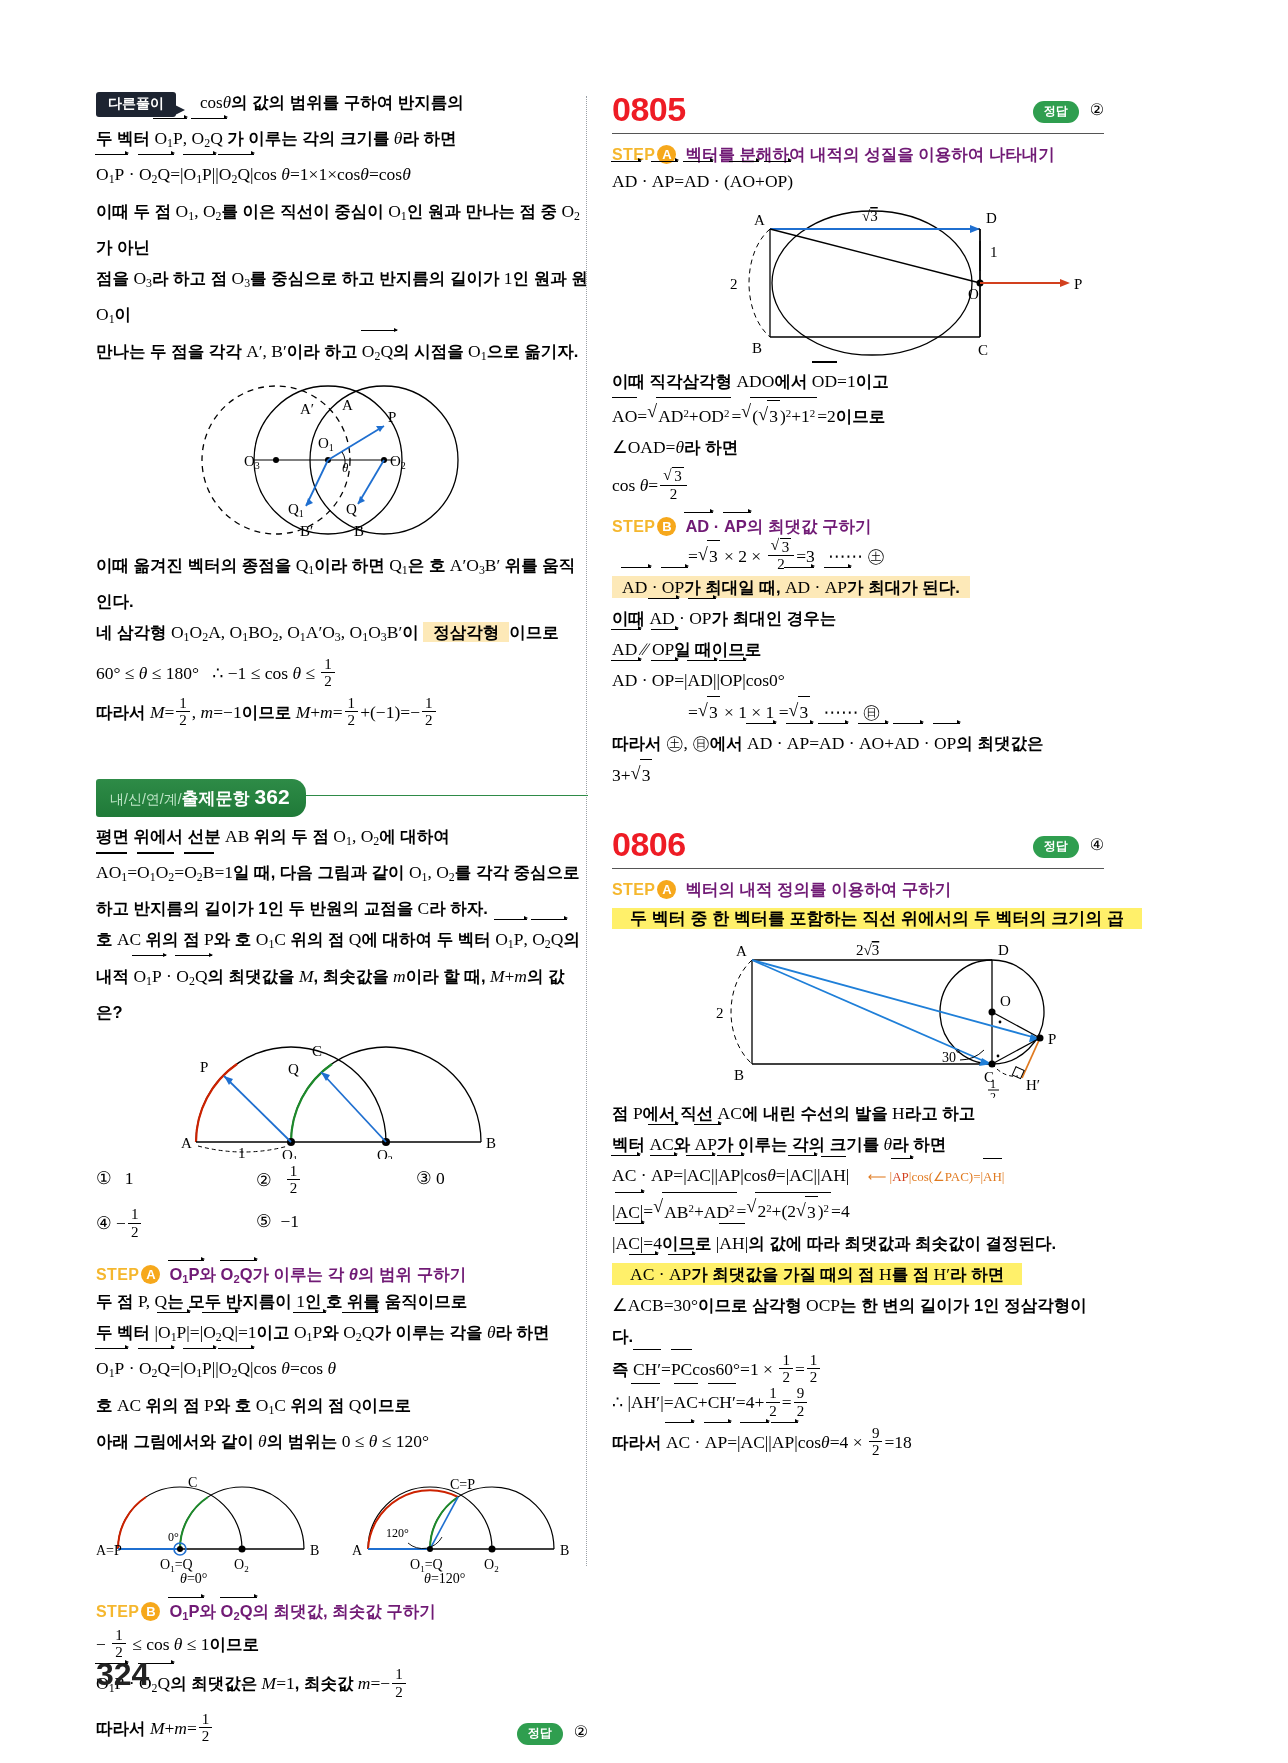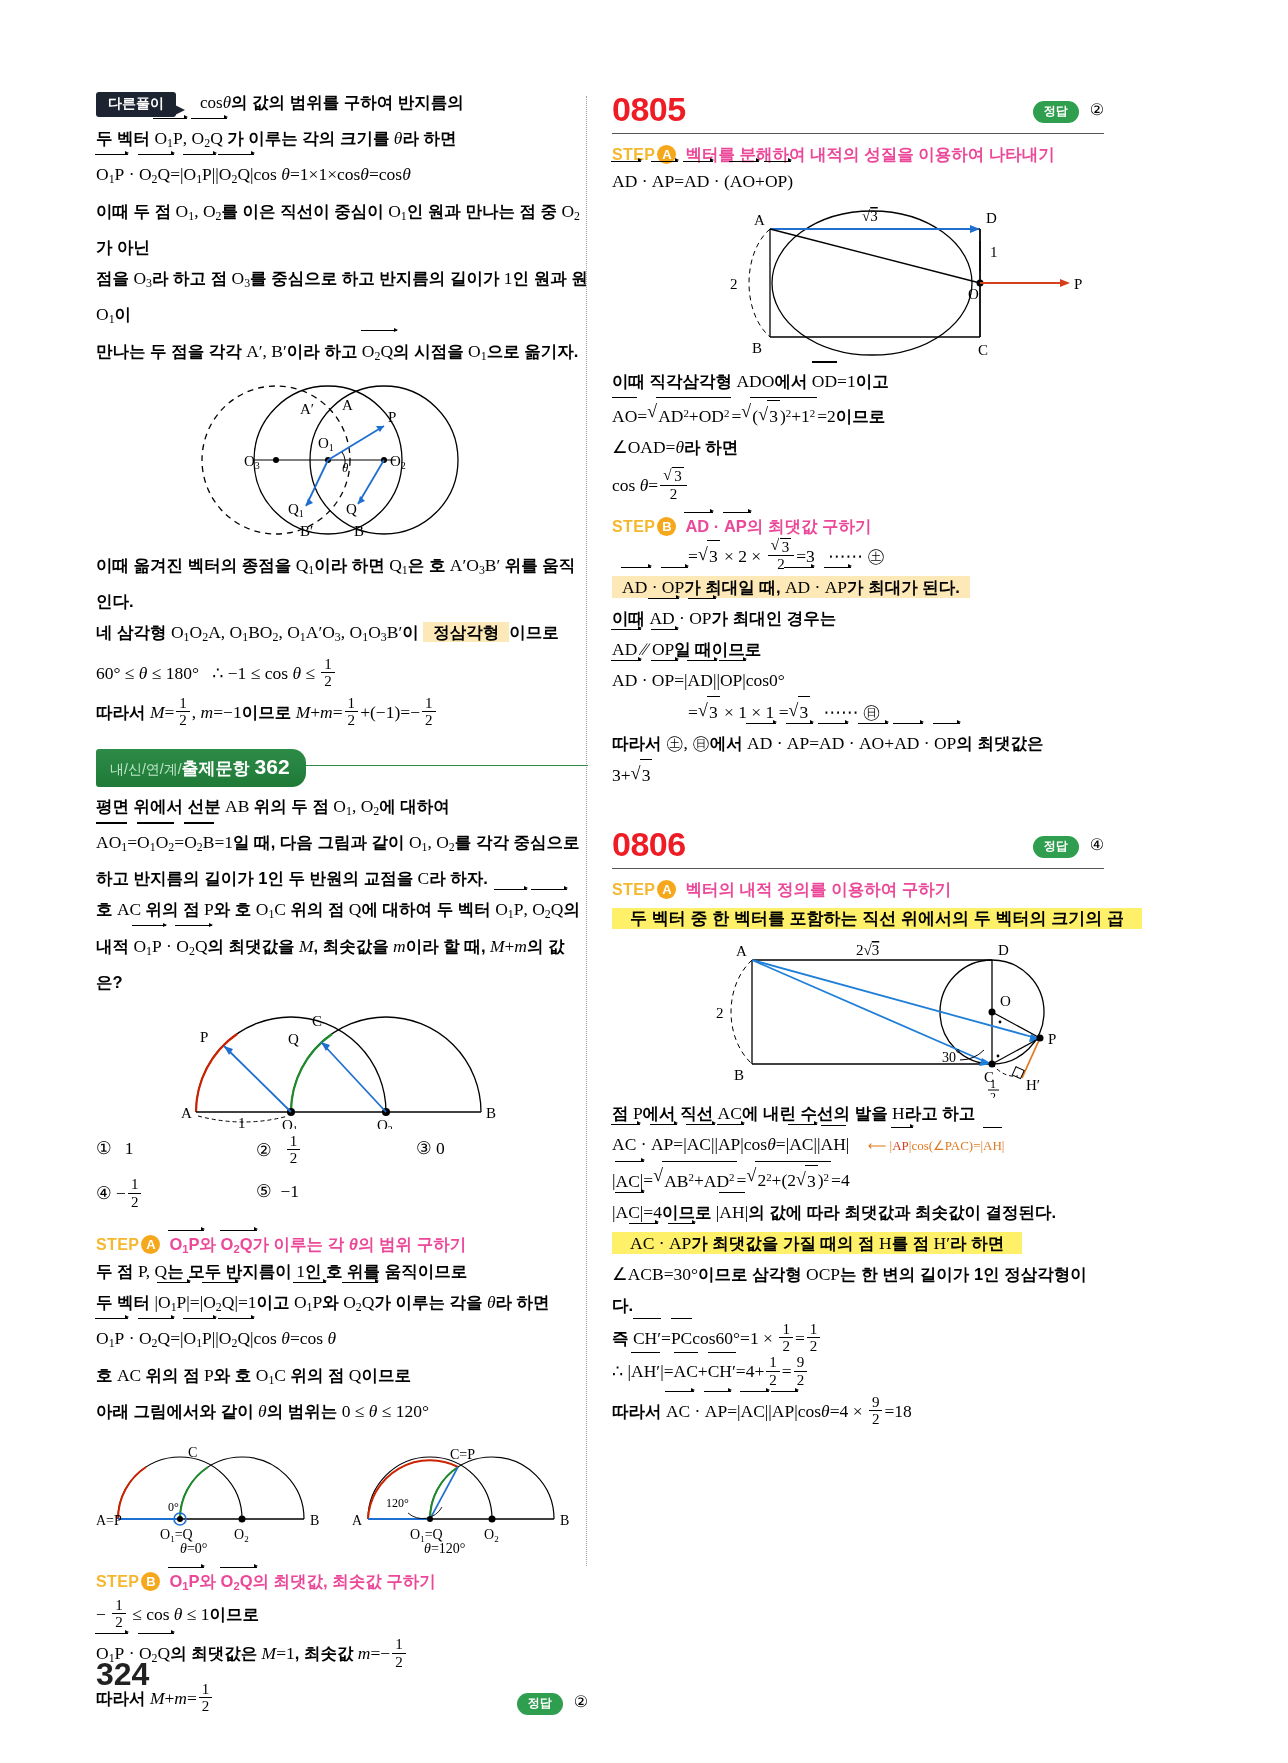--- a/index.html
+++ b/index.html
@@ -63,21 +63,21 @@
     font-family:"Liberation Sans",sans-serif;font-weight:bold;font-size:16px;
     color:#F5B72E;letter-spacing:0.4px;display:inline-block;
   }
   .step-circ{
     display:inline-block;width:19px;height:19px;line-height:19px;border-radius:50%;
     background:#F6A81C;color:#fff;text-align:center;font-size:13px;font-weight:bold;
     vertical-align:1px;margin-left:2px;margin-right:5px;
     font-family:"Liberation Sans",sans-serif;
   }
   .step-title{
-    font-family:"Liberation Sans",sans-serif;font-weight:bold;font-size:16.5px;color:#ec4899;
+    font-family:"Liberation Sans",sans-serif;font-weight:bold;font-size:16.5px;color:#701a75;
   }
   .pnum{
     font-family:"Liberation Sans",sans-serif;font-weight:bold;font-size:34px;color:#EE1C25;
     letter-spacing:-0.5px;line-height:1;
   }
   .pnum-rule{border-bottom:1.6px solid #555;margin-top:7px;}
   .ansbadge{
     display:inline-block;background:#2f9e4f;color:#fff;border-radius:11px;
     font-family:"Liberation Sans",sans-serif;font-weight:bold;font-size:12px;
     padding:2px 11px 3px 11px;
@@ -195,21 +195,21 @@
     <div class="mix" style="margin-top:2px;">
       60°&nbsp;≤&nbsp;<span class="mathi">θ</span>&nbsp;≤&nbsp;180°&nbsp;&nbsp;&nbsp;∴&nbsp;−1&nbsp;≤&nbsp;cos <span class="mathi">θ</span> ≤
       <span class="frac"><span class="num">1</span><span class="den">2</span></span>
     </div>
 
     <div class="mix" style="margin-top:6px;">
       <span class="kr-in">따라서</span> <span class="mathi">M</span>=<span class="frac"><span class="num">1</span><span class="den">2</span></span>, <span class="mathi">m</span>=−1<span class="kr-in">이므로</span>
       <span class="mathi">M</span>+<span class="mathi">m</span>=<span class="frac"><span class="num">1</span><span class="den">2</span></span>+(−1)=−<span class="frac"><span class="num">1</span><span class="den">2</span></span>
     </div>
 
-    <div class="ribbon" style="margin-top:20px;">
+    <div class="ribbon" style="margin-top:50px;">
       <div class="ribbon-line"></div>
       <span class="ribbon-lbl">
         <span class="sl">내/신/연/계/</span><span>출제문항</span><span class="num362">362</span>
       </span>
     </div>
 
     <div class="mix" style="margin-top:8px;">
       <span class="kr-in">평면 위에서 선분</span> AB <span class="kr-in">위의 두 점</span> O<span class="sub">1</span>, O<span class="sub">2</span><span class="kr-in">에 대하여</span>
     </div>
     <div class="mix">
@@ -543,20 +543,23 @@
         </text>
         <line x1="376" y1="152" x2="387" y2="152" stroke="#000" stroke-width="1"></line>
         <text x="378" y="163" font-family="Liberation Serif,serif" font-size="12">2</text>
         <text x="414" y="152" font-family="Liberation Serif,serif" font-size="15">H′</text>
       </svg>
     </div>
 
     <div class="mix">
       <span class="kr-in">점</span> P<span class="kr-in">에서 직선</span> AC<span class="kr-in">에 내린 수선의 발을</span> H<span class="kr-in">라고 하고</span>
     </div>
+    <div class="mix">
+      <span class="kr-in">벡터</span> <span class="vec">AC</span><span class="kr-in">와</span> <span class="vec">AP</span><span class="kr-in">가 이루는 각의 크기를</span> <span class="mathi">θ</span><span class="kr-in">라 하면</span>
+    </div>
     <div class="mix" style="position:relative;">
       <span class="vec">AC</span> · <span class="vec">AP</span>=|<span class="vec">AC</span>||<span class="vec">AP</span>|cos<span class="mathi">θ</span>=|<span class="vec">AC</span>||<span class="ovl">AH</span>|
       <span style="color:#e07a20;margin-left:14px;font-size:13px;">
         ⟵&nbsp;|<span class="vec" style="color:#d2401e;">AP</span>|cos(∠PAC)=|<span class="ovl">AH</span>|
       </span>
     </div>
     <div class="mix">
       |<span class="vec">AC</span>|=<span class="rad"><span><span class="ovl">AB</span><span class="sup">2</span>+<span class="ovl">AD</span><span class="sup">2</span></span></span>=<span class="rad"><span>2<span class="sup">2</span>+(2<span class="rad"><span>3</span></span>)<span class="sup">2</span></span></span>=4
     </div>
     <div class="mix">

